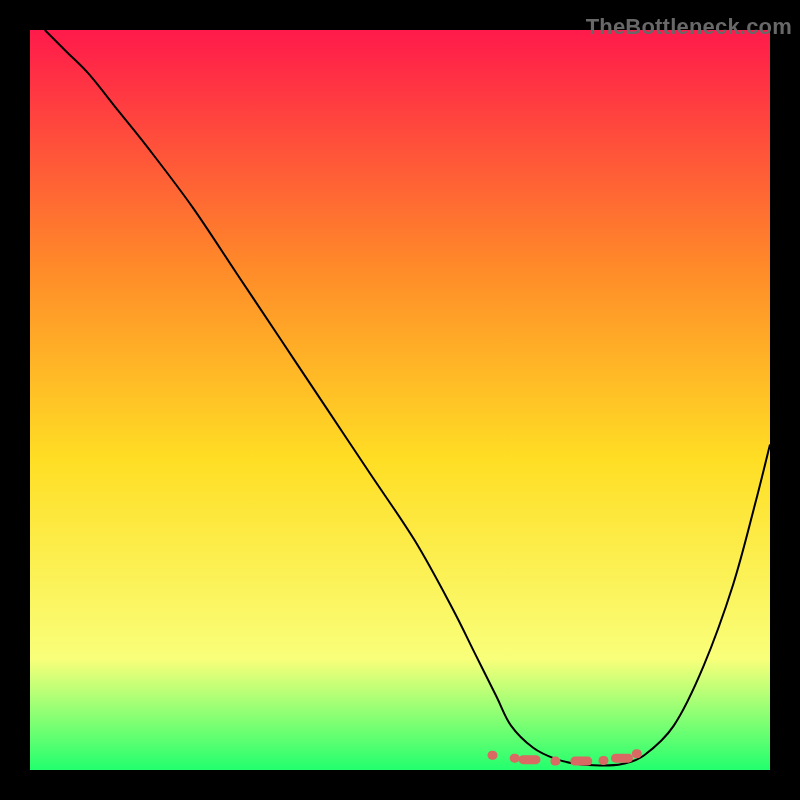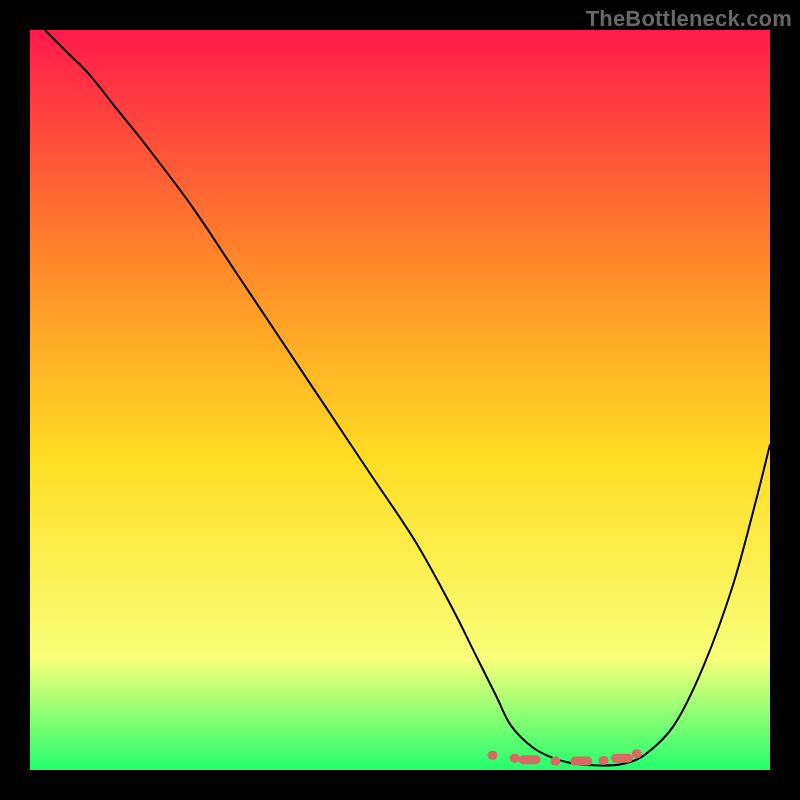--- a/index.html
+++ b/index.html
@@ -5,21 +5,21 @@
   * { margin: 0; padding: 0; box-sizing: border-box; }
   html, body { width: 800px; height: 800px; overflow: hidden; }
   .frame {
     position: relative;
     width: 800px;
     height: 800px;
     background: #000;
   }
   .watermark {
     position: absolute;
-    top: 6px;
+    top: 14px;
     right: 8px;
     font-family: Arial, Helvetica, sans-serif;
     font-size: 22px;
     font-weight: 600;
     color: #686868;
     letter-spacing: 0.2px;
     z-index: 3;
   }
   .plot {
     position: absolute;

